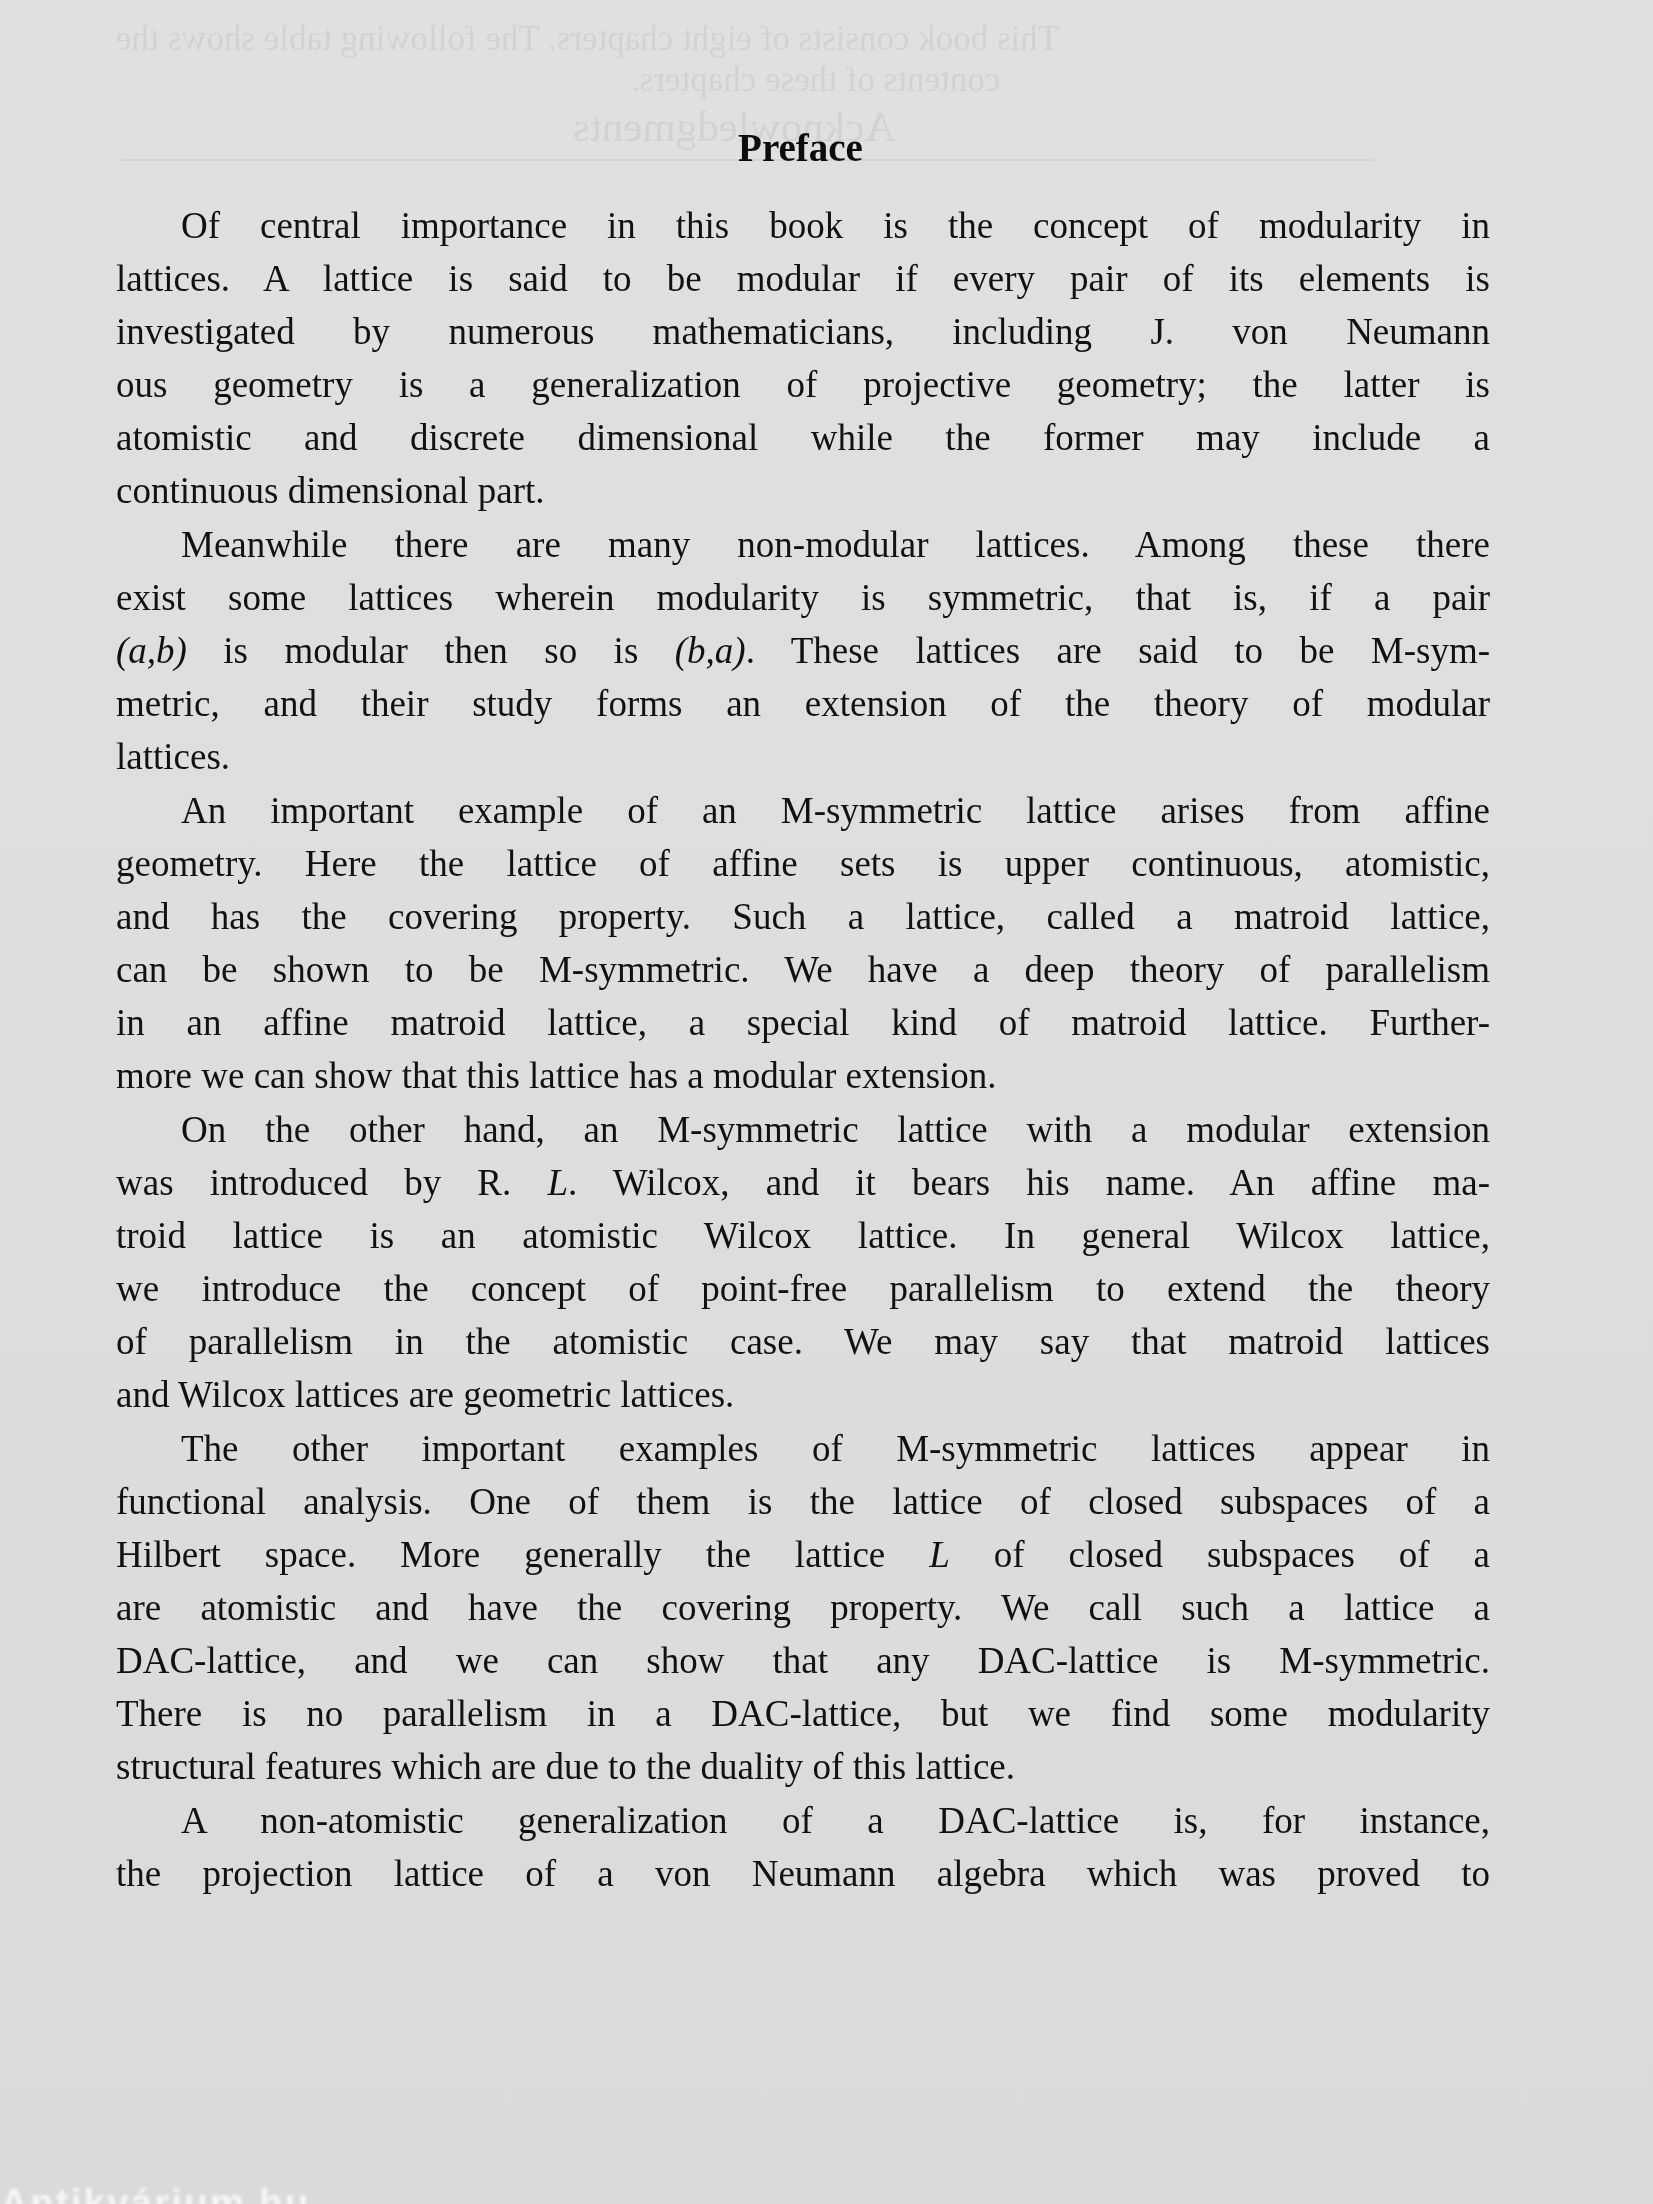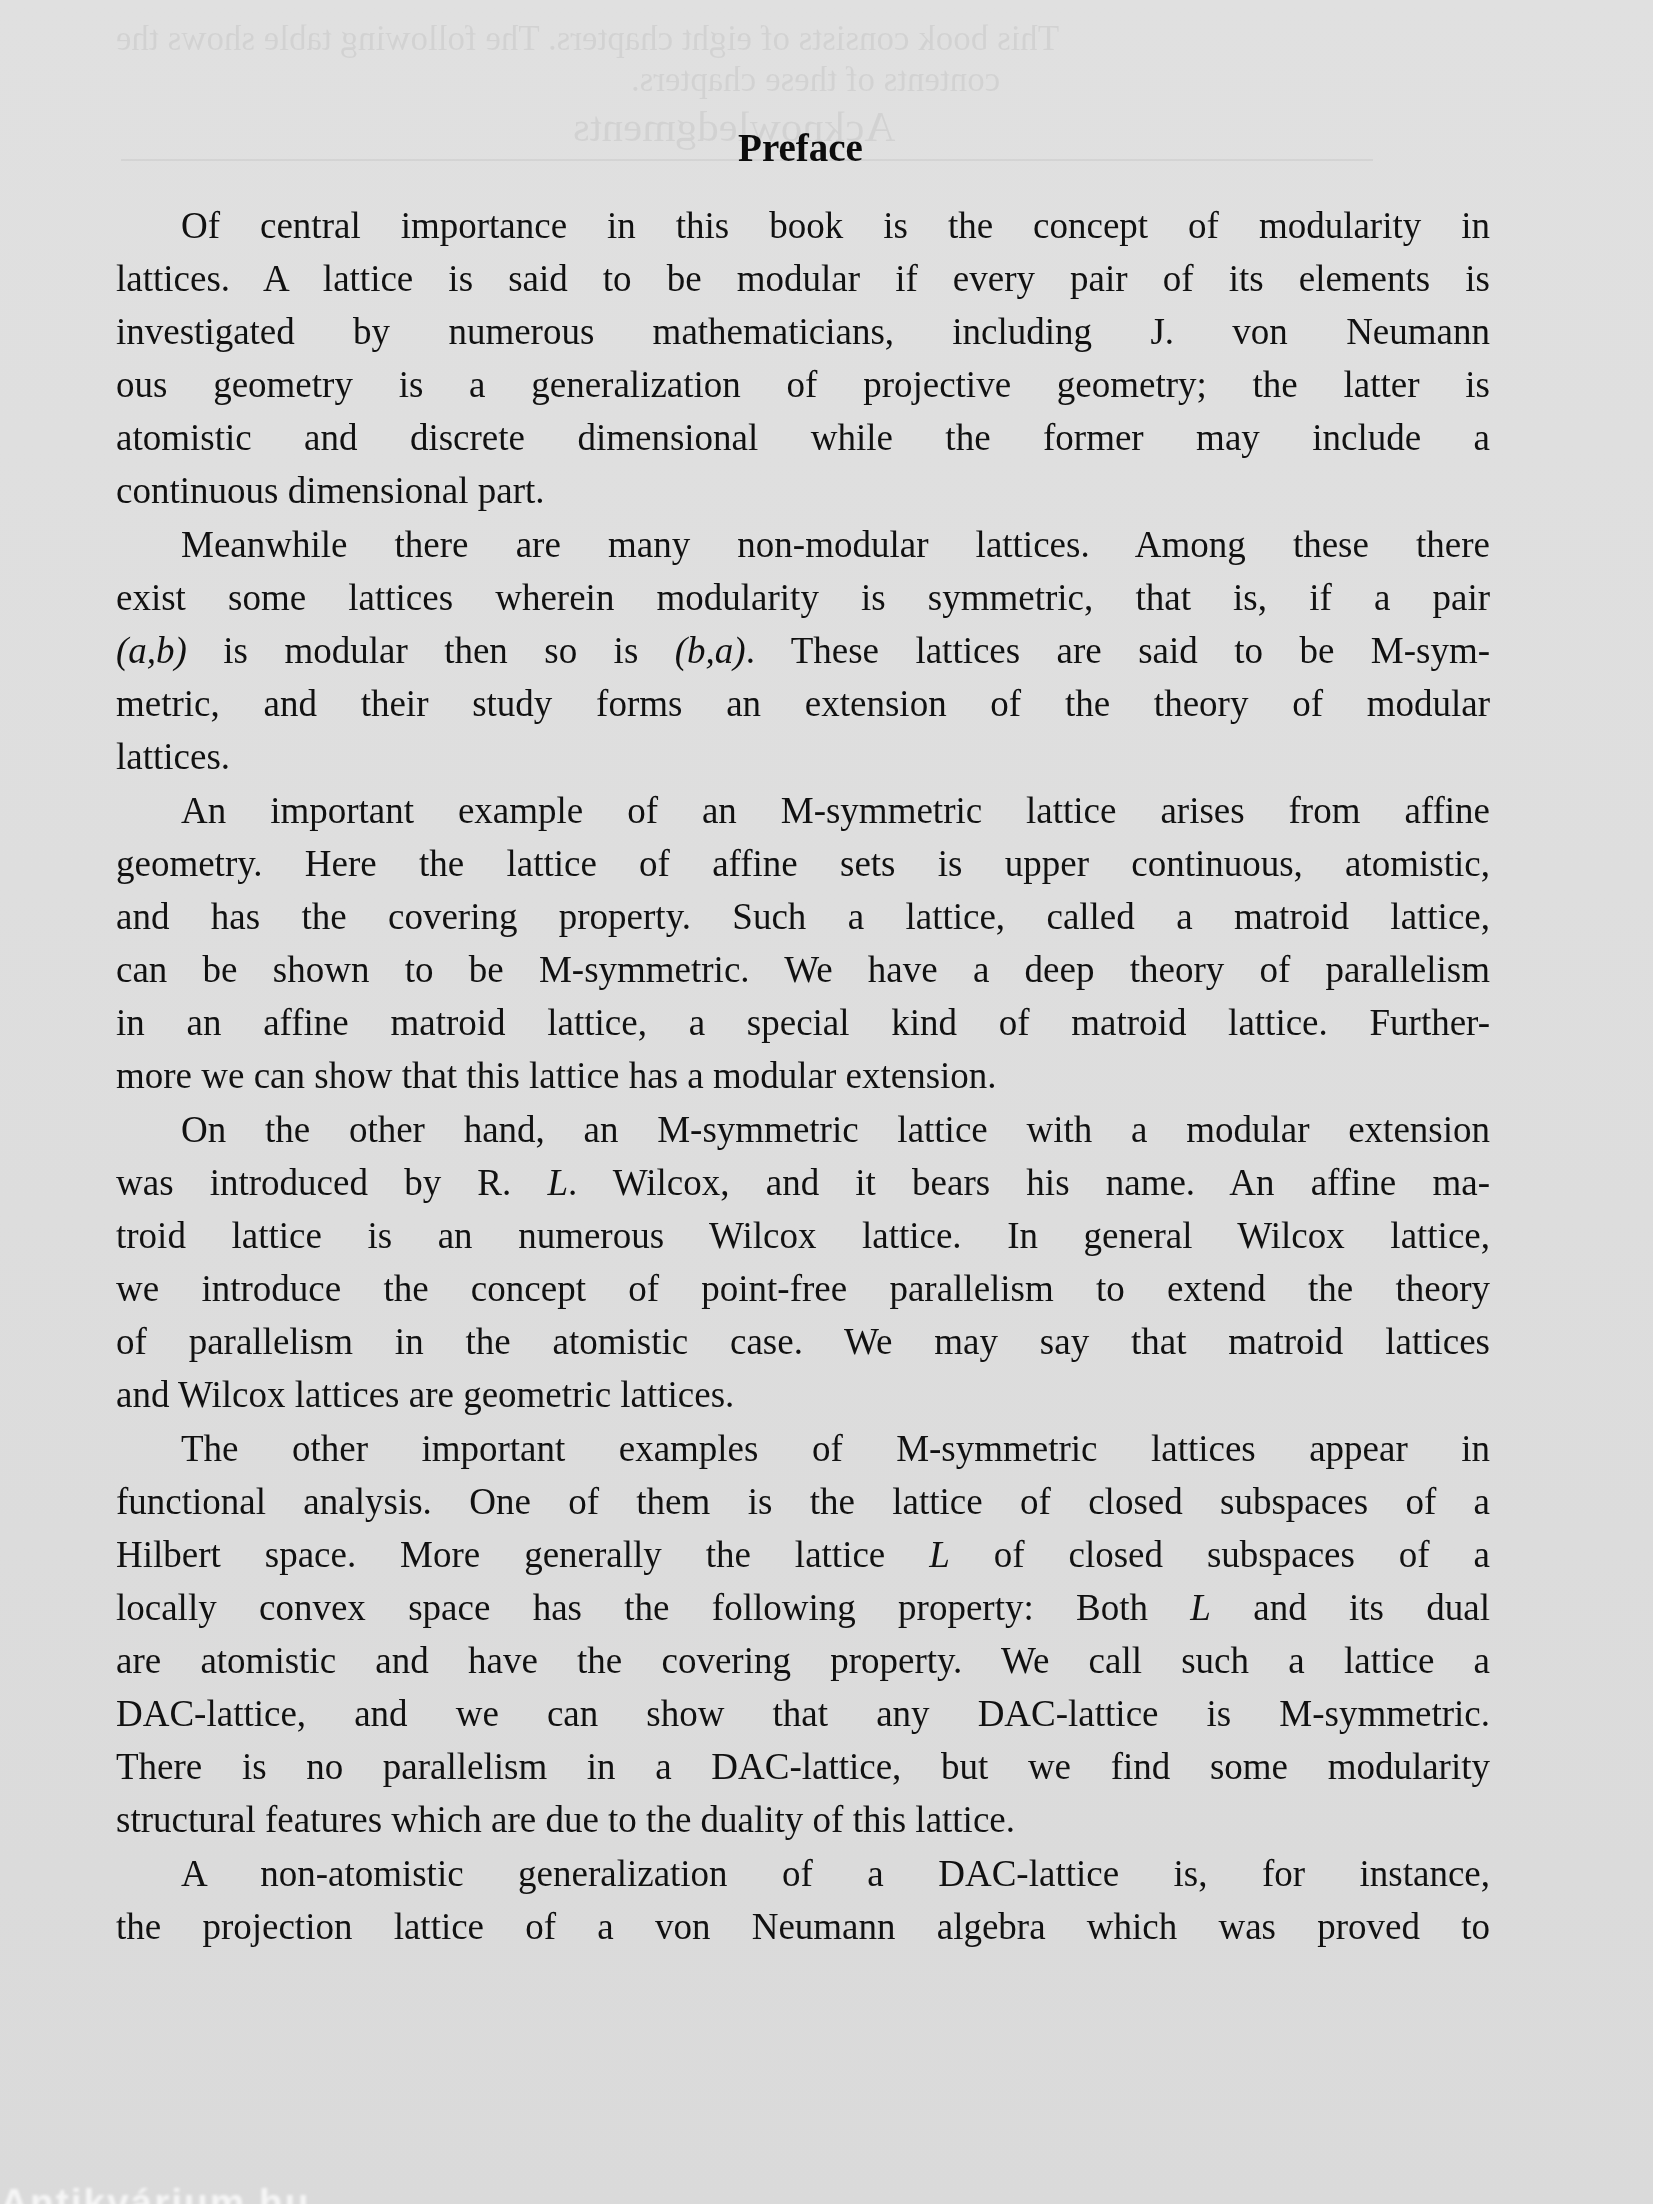--- a/index.html
+++ b/index.html
@@ -119,30 +119,29 @@
         <span class="line indent">An important example of an M-symmetric lattice arises from affine</span>
         <span class="line">geometry. Here the lattice of affine sets is upper continuous, atomistic,</span>
         <span class="line">and has the covering property. Such a lattice, called a matroid lattice,</span>
         <span class="line">can be shown to be M-symmetric. We have a deep theory of parallelism</span>
         <span class="line">in an affine matroid lattice, a special kind of matroid lattice. Further-</span>
         <span class="line last">more we can show that this lattice has a modular extension.</span>
       </div>
       <div class="para">
         <span class="line indent">On the other hand, an M-symmetric lattice with a modular extension</span>
         <span class="line">was introduced by R. <i>L</i>. Wilcox, and it bears his name. An affine ma-</span>
-        <span class="line">troid lattice is an numerous Wilcox lattice. In general Wilcox lattice,</span>
+        <span class="line">troid lattice is an atomistic Wilcox lattice. In general Wilcox lattice,</span>
         <span class="line">we introduce the concept of point-free parallelism to extend the theory</span>
         <span class="line">of parallelism in the atomistic case. We may say that matroid lattices</span>
         <span class="line last">and Wilcox lattices are geometric lattices.</span>
       </div>
       <div class="para">
         <span class="line indent">The other important examples of M-symmetric lattices appear in</span>
         <span class="line">functional analysis. One of them is the lattice of closed subspaces of a</span>
         <span class="line">Hilbert space. More generally the lattice <i>L</i> of closed subspaces of a</span>
-        <span class="line">locally convex space has the following property: Both <i>L</i> and its dual</span>
         <span class="line">are atomistic and have the covering property. We call such a lattice a</span>
         <span class="line">DAC-lattice, and we can show that any DAC-lattice is M-symmetric.</span>
         <span class="line">There is no parallelism in a DAC-lattice, but we find some modularity</span>
         <span class="line last">structural features which are due to the duality of this lattice.</span>
       </div>
       <div class="para">
         <span class="line indent">A non-atomistic generalization of a DAC-lattice is, for instance,</span>
         <span class="line">the projection lattice of a von Neumann algebra which was proved to</span>
       </div>
     </div>

